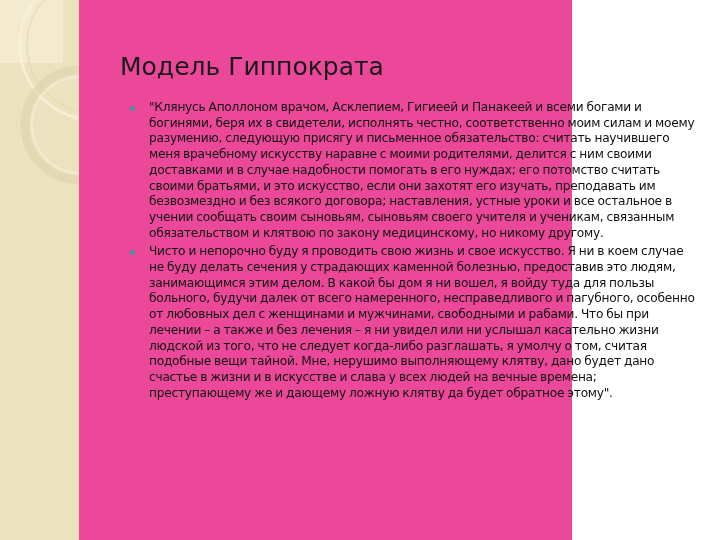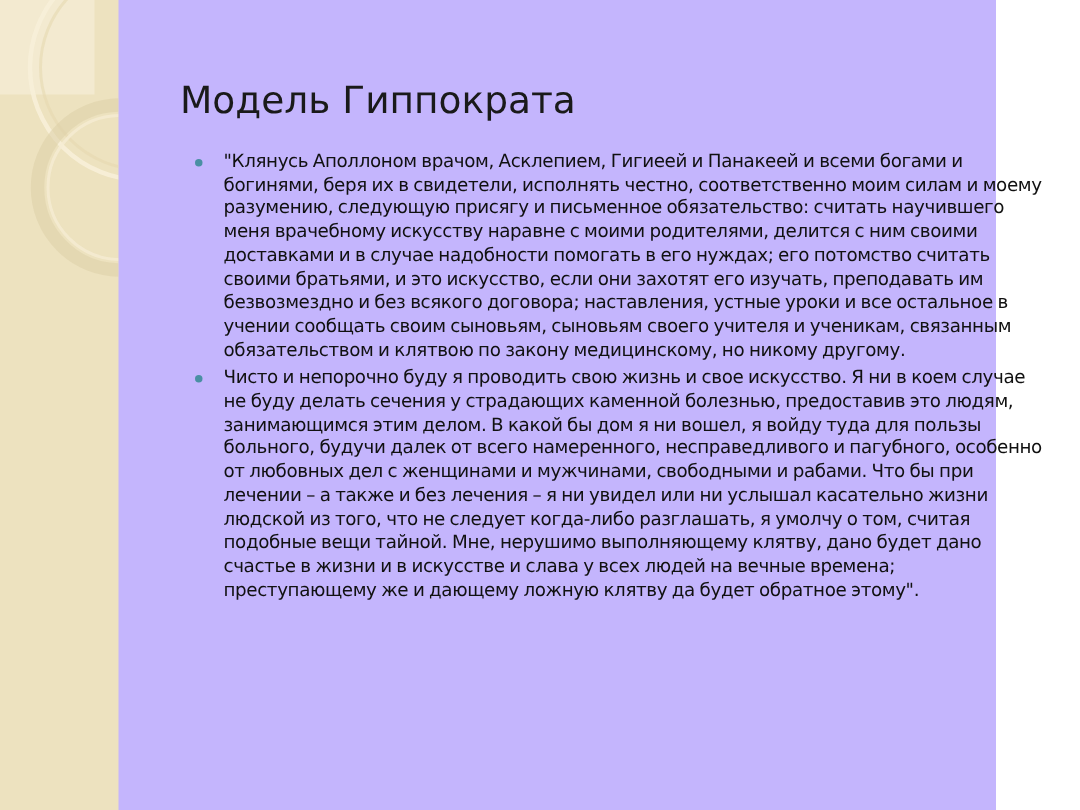--- a/index.html
+++ b/index.html
@@ -6,23 +6,23 @@
       margin: 0;
       padding: 0;
       width: 720px;
       height: 540px;
       overflow: hidden;
       background: #ffffff;
       font-family: "DejaVu Sans", sans-serif;
     }
     .slide {
       position: relative;
-      width: 664px;
+      width: 572px;
       height: 540px;
-      background: #c4b5fd;
+      background: #ec4899;
     }
     .sidebar {
       position: absolute;
       left: 0;
       top: 0;
       width: 79px;
       height: 540px;
       background: #ede2bf;
       overflow: hidden;
     }

